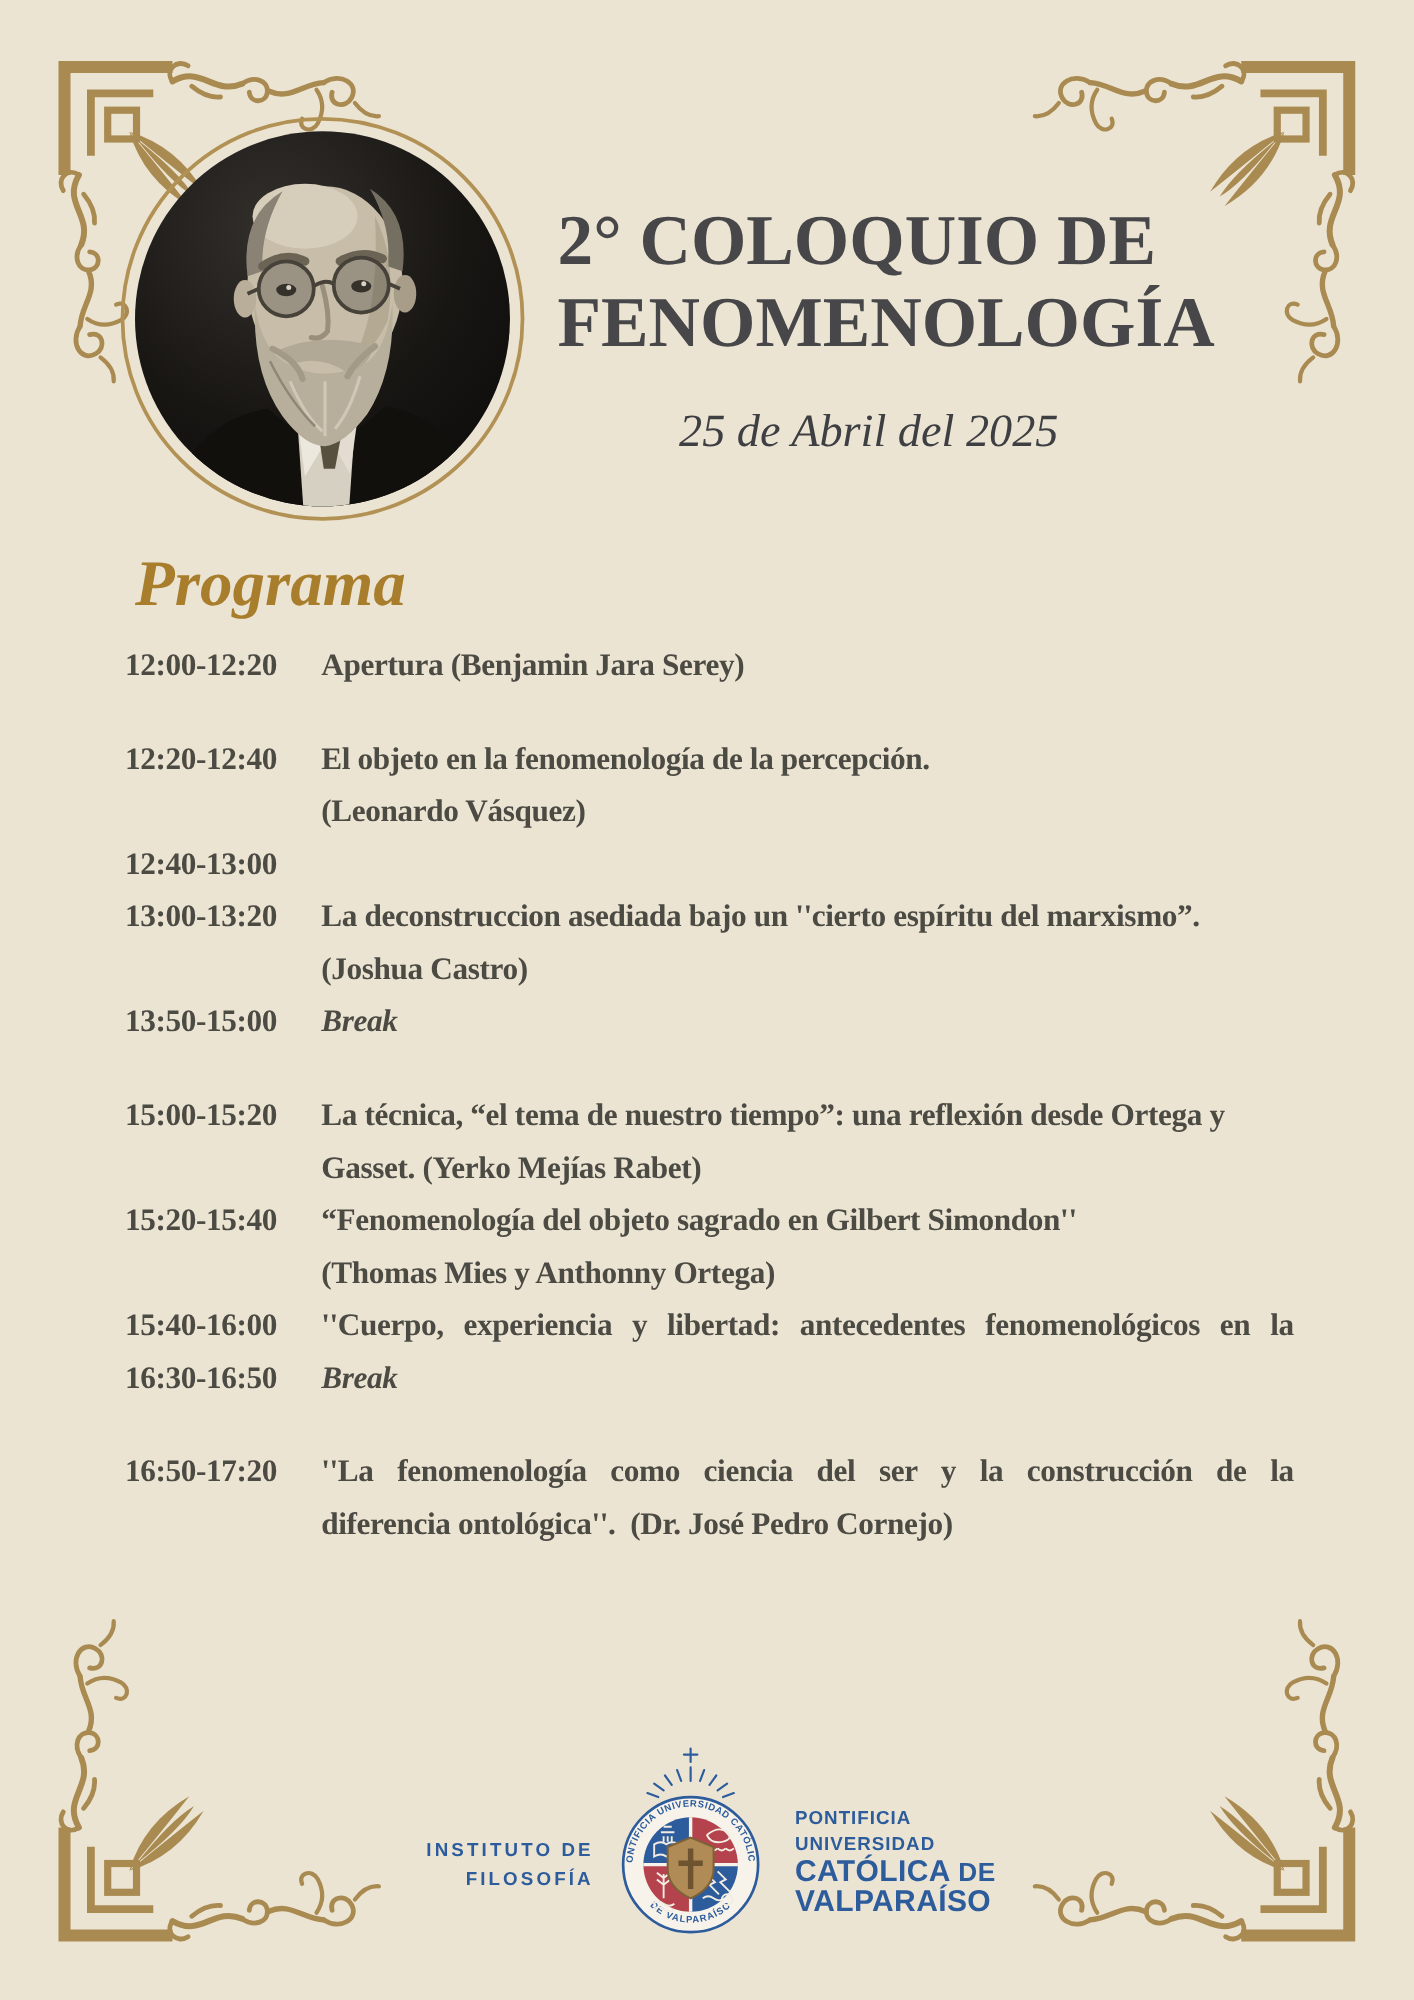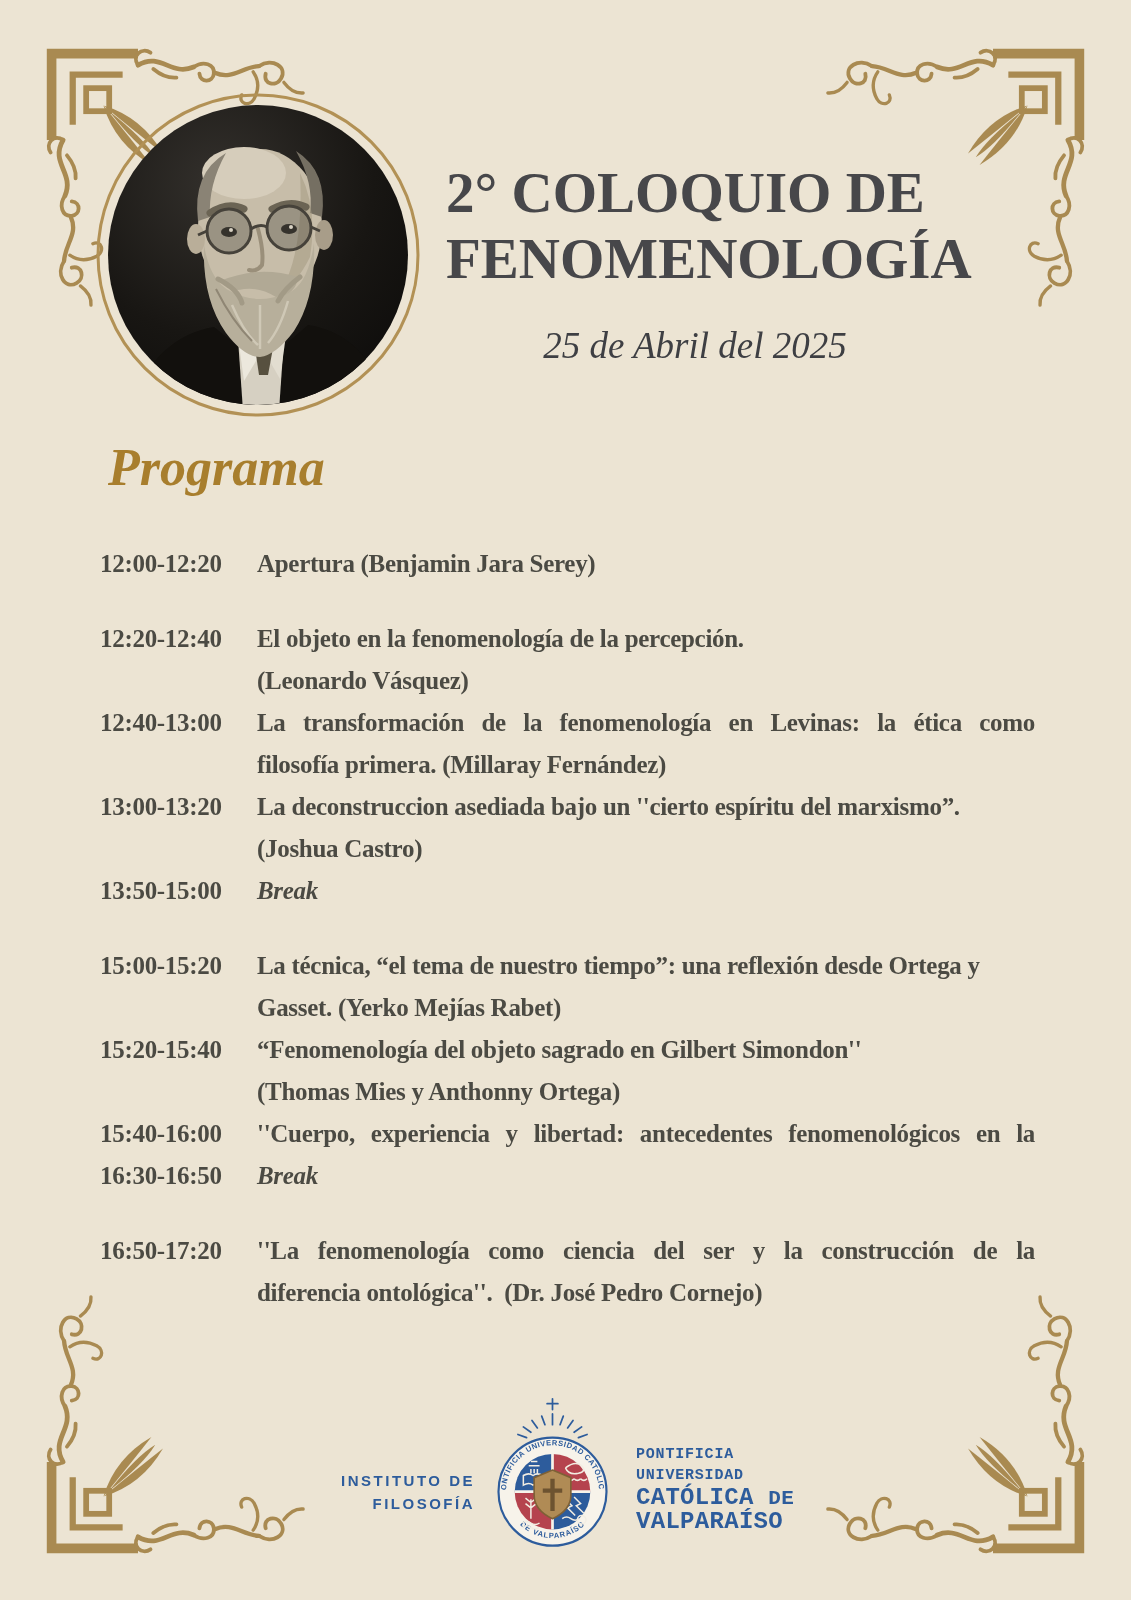--- a/index.html
+++ b/index.html
@@ -25,41 +25,41 @@
          font-weight:bold;font-size:57px;line-height:66px;
          color:var(--title_gray,#47474a);letter-spacing:0;}
   .date{position:absolute;left:470px;top:324px;width:450px;text-align:center;
         font-style:italic;font-size:37px;color:#3e3f43;}
 
   .programa{position:absolute;left:108px;top:438px;
             font-weight:bold;font-style:italic;font-size:52px;
             color:var(--heading_gold,#a87e2d);}
 
   
-  .schedule{position:absolute;left:100px;top:543px;width:935px;
+  .schedule{position:absolute;left:100px;top:512px;width:935px;
             font-weight:bold;font-size:25px;line-height:42px;
             letter-spacing:-0.3px;color:var(--text_gray,#4b4a43);}
   .row{display:flex;}
   .row.gap{margin-top:33px;}
   .time{width:157px;flex:none;}
   .lines{flex:1;min-width:0;}
   .line{white-space:pre;}
   .line.justify{white-space:normal;text-align:justify;text-align-last:justify;}
   .row.italic .line{font-style:italic;}
 
   
   .institute{position:absolute;right:656px;top:1469px;text-align:right;
              font-family:"Liberation Sans",sans-serif;font-weight:bold;
              font-size:15px;letter-spacing:2.5px;line-height:23px;
              color:var(--logo_blue,#2d5c9c);}
   .seal{position:absolute;left:488px;top:1388px;width:129px;height:162px;}
   .seal svg{width:100%;height:100%;display:block;}
   .university{position:absolute;left:636px;top:1444px;
               font-weight:bold;color:var(--logo_blue,#2d5c9c);
-              font-family:Liberation Mono, monospace;}
+              font-family:Liberation Sans, sans-serif;}
   .u-sm{font-size:15px;line-height:21px;letter-spacing:0.8px;}
   .u-lg{font-size:24px;line-height:23px;letter-spacing:0.3px;}
   .u-lg .small-de{font-size:21px;text-align:right;}
 
   
   .st-blue{stroke:var(--logo_blue,#2d5c9c);}
   .f-blue{fill:var(--logo_blue,#2d5c9c);}
   .f-red{fill:var(--seal_red,#b5434e);}
   .f-tan{fill:var(--shield_tan,#b08b55);}
   .ring-gold{stroke:var(--ring_gold,#b29155);}
@@ -187,24 +187,20 @@
     <div class="row gap">
       <div class="time">12:20-12:40</div>
       <div class="lines">
           <div class="line">El objeto en la fenomenología de la percepción.</div>
           <div class="line">(Leonardo Vásquez)</div>
         </div>
     </div>
 
     <div class="row">
       <div class="time">12:40-13:00</div>
-      <div class="lines">
-          <div class="line justify">La transformación de la fenomenología en Levinas: la ética como</div>
-          <div class="line">filosofía primera. (Millaray Fernández)</div>
-        </div>
     </div>
 
     <div class="row">
       <div class="time">13:00-13:20</div>
       <div class="lines">
           <div class="line">La deconstruccion asediada bajo un ''cierto espíritu del marxismo”.</div>
           <div class="line">(Joshua Castro)</div>
         </div>
     </div>
 

